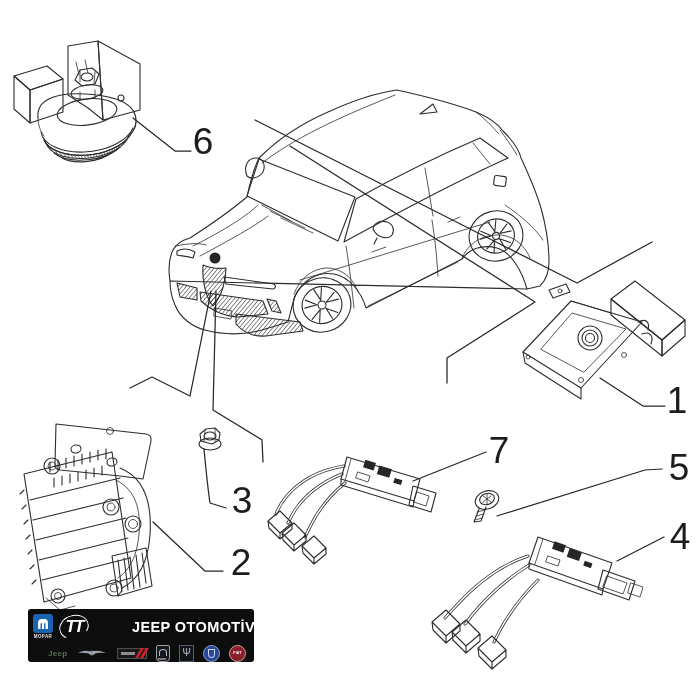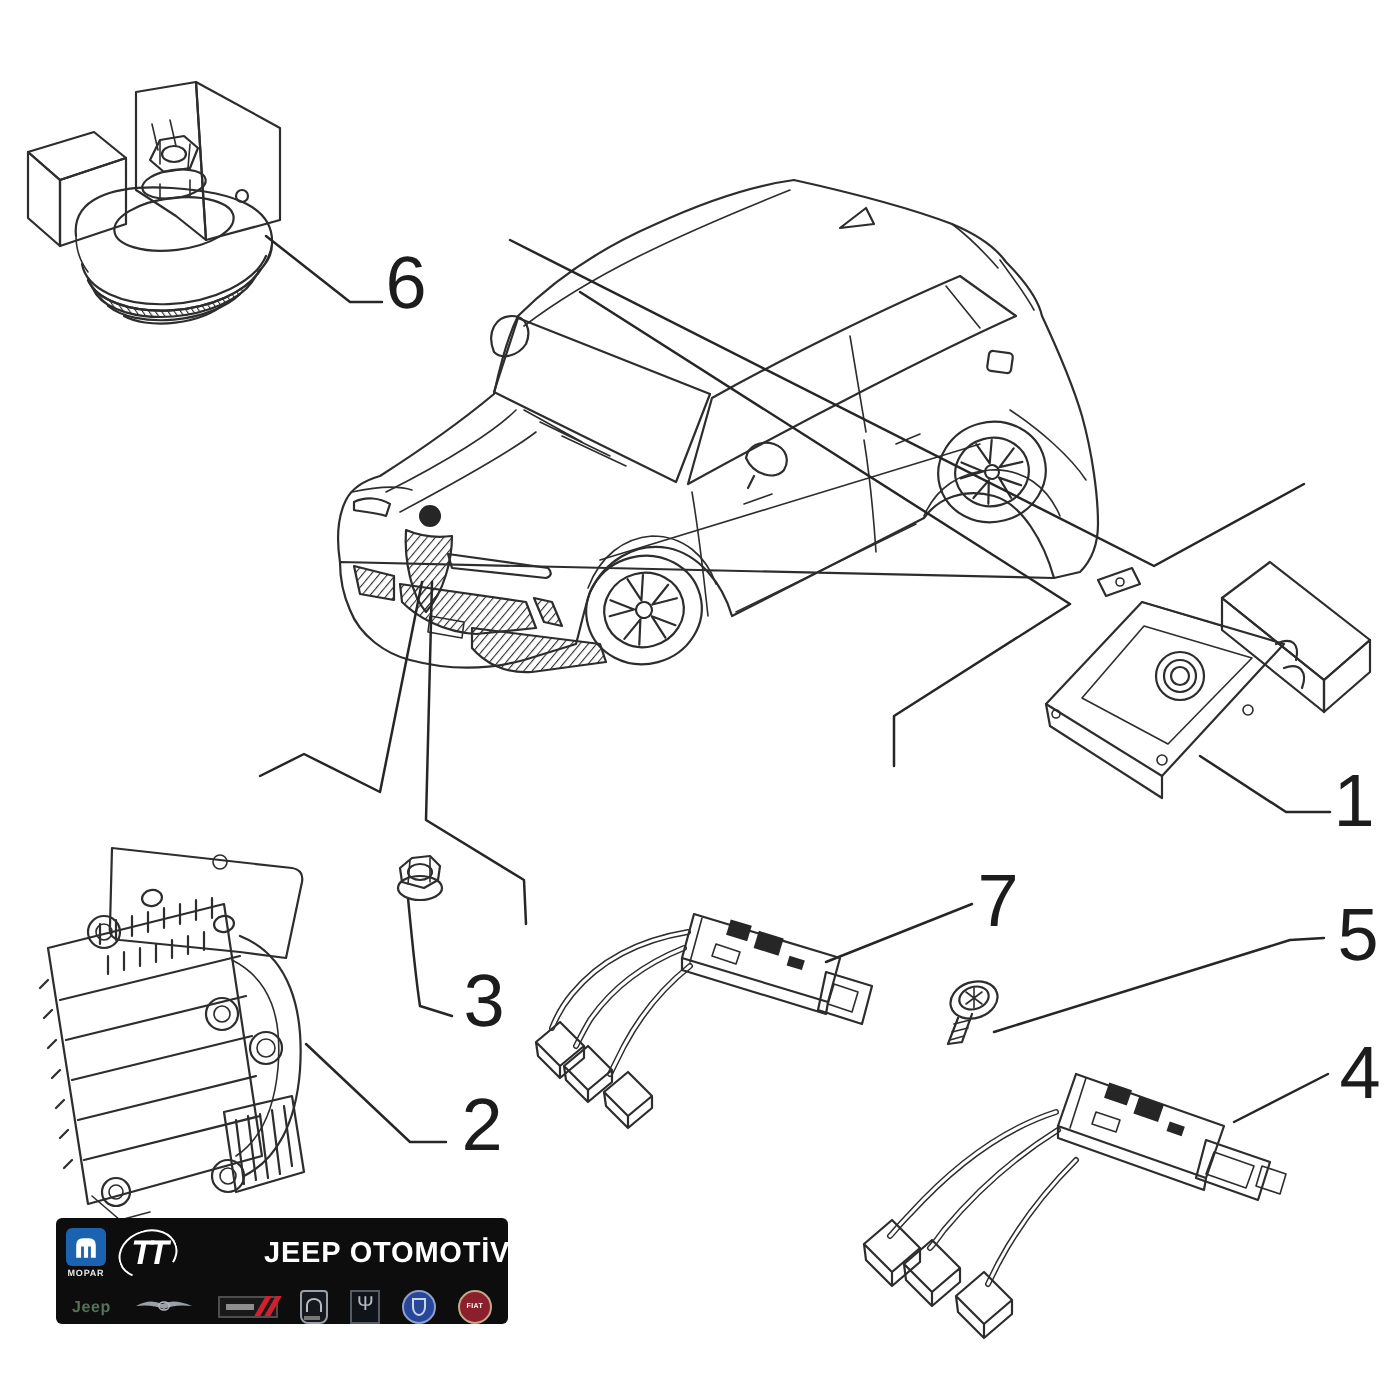--- a/index.html
+++ b/index.html
@@ -29,21 +29,21 @@
       justify-content:center;}
   .tt span{font-size:17px;font-weight:700;font-style:italic;color:#fff;letter-spacing:-2px;z-index:1;}
   .tt::after{content:"";position:absolute;left:1px;top:1px;width:28px;height:22px;border:1.6px solid #fff;
       border-radius:50%;border-bottom-color:transparent;transform:rotate(-18deg);}
   .dealer{font-size:14.5px;font-weight:700;letter-spacing:.4px;white-space:nowrap;flex:1 1 auto;
       text-align:center;color:#fff;margin-left:38px;}
   .alfa{width:22px;height:22px;border-radius:50%;border:1.5px solid #c9ced6;flex:0 0 auto;
       background:linear-gradient(90deg,#dde1e6 0 50%,#25457f 50% 100%);position:relative;}
   .alfa::before{content:"";position:absolute;left:4px;top:5px;width:3px;height:9px;background:#a02128;}
   .alfa::after{content:"";position:absolute;left:1px;top:8px;width:9px;height:3px;background:#a02128;}
-  .banner-row2{display:flex;align-items:center;justify-content:space-between;padding:1px 8px 0 8px;height:20px;}
+  .banner-row2{display:flex;align-items:center;justify-content:space-between;padding:1px 8px 0 20px;height:20px;}
   .jeep{font-size:8px;font-weight:700;color:#55705a;letter-spacing:.3px;}
   .chrysler{width:32px;height:10px;}
   .dodge{position:relative;width:28px;height:9px;background:#191919;border:1px solid #4d4d4d;}
   .dodge::before{content:"";position:absolute;left:3px;top:3px;width:14px;height:3px;background:#8d8d8d;}
   .dodge .slash{position:absolute;top:-1px;width:3px;height:10px;background:#d1202c;transform:skewX(-30deg);}
   .dodge .slash.s1{right:5px;}
   .dodge .slash.s2{right:0px;}
   .ram{width:12px;height:15px;background:#15181c;border:1px solid #9aa0a8;border-radius:2px 2px 4px 4px;
       position:relative;}
   .ram::before{content:"";position:absolute;left:2px;top:3px;width:6px;height:6px;border:1px solid #b6bcc4;

